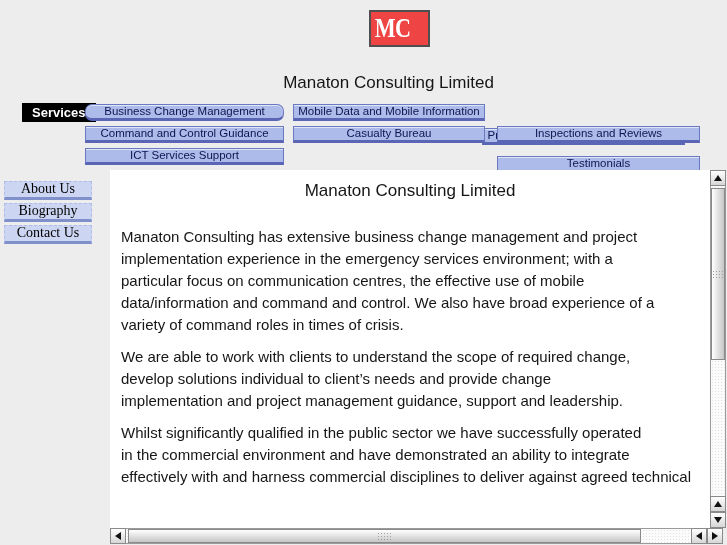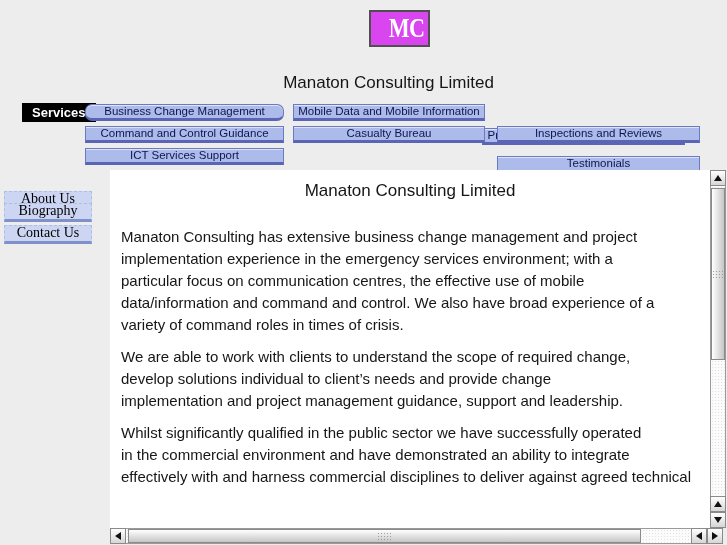--- a/index.html
+++ b/index.html
@@ -7,22 +7,22 @@
   body {
     position:relative;
     background:#ededed;
     font-family:"Liberation Sans", sans-serif;
     color:#1a1a1a;
   }
 
   
   .logo-box {
     position:absolute; left:369px; top:10px; width:61px; height:37px;
-    background:#d946ef; border:2px solid #4f4f4f;
-    display:flex; align-items:center; justify-content:flex-end;
+    background:#ef4444; border:2px solid #4f4f4f;
+    display:flex; align-items:center; justify-content:flex-start;
   }
   .logo-text {
     font-family:"Liberation Serif", serif; font-weight:bold;
     font-size:27px; color:#ffffff; letter-spacing:-1px;
     display:inline-block; transform:scaleX(.82);
   }
   .masthead {
     position:absolute; left:50px; right:0; top:73px;
     text-align:center; font-size:17px; line-height:20px; color:#161616;
   }
@@ -51,21 +51,21 @@
   .nb7 { left:497px; top:148px; width:203px;margin-top:8px; }
 
   
   .side-btn {
     position:absolute; left:4px; width:88px; height:19px;
     background:#ccd5f2;
     border:1px dashed #aebde8; border-bottom:3px solid #8090ca;
     text-align:center; font-family:"Liberation Serif", serif;
     font-size:14px; line-height:14px; color:#000000; cursor:pointer;
   }
-  .sb0 { top:191px; } .sb1 { top:203px; } .sb2 { top:225px; }
+  .sb0 { top:181px; } .sb1 { top:203px; } .sb2 { top:225px; }
 
   
   .content-frame {
     position:absolute; left:110px; top:170px; width:600px; height:358px;
     background:#ffffff; overflow:hidden;
   }
   .content-heading {
     margin:11px 0 25px 0; text-align:center;
     font-size:17px; line-height:20px; font-weight:normal; color:#161616;
   }

